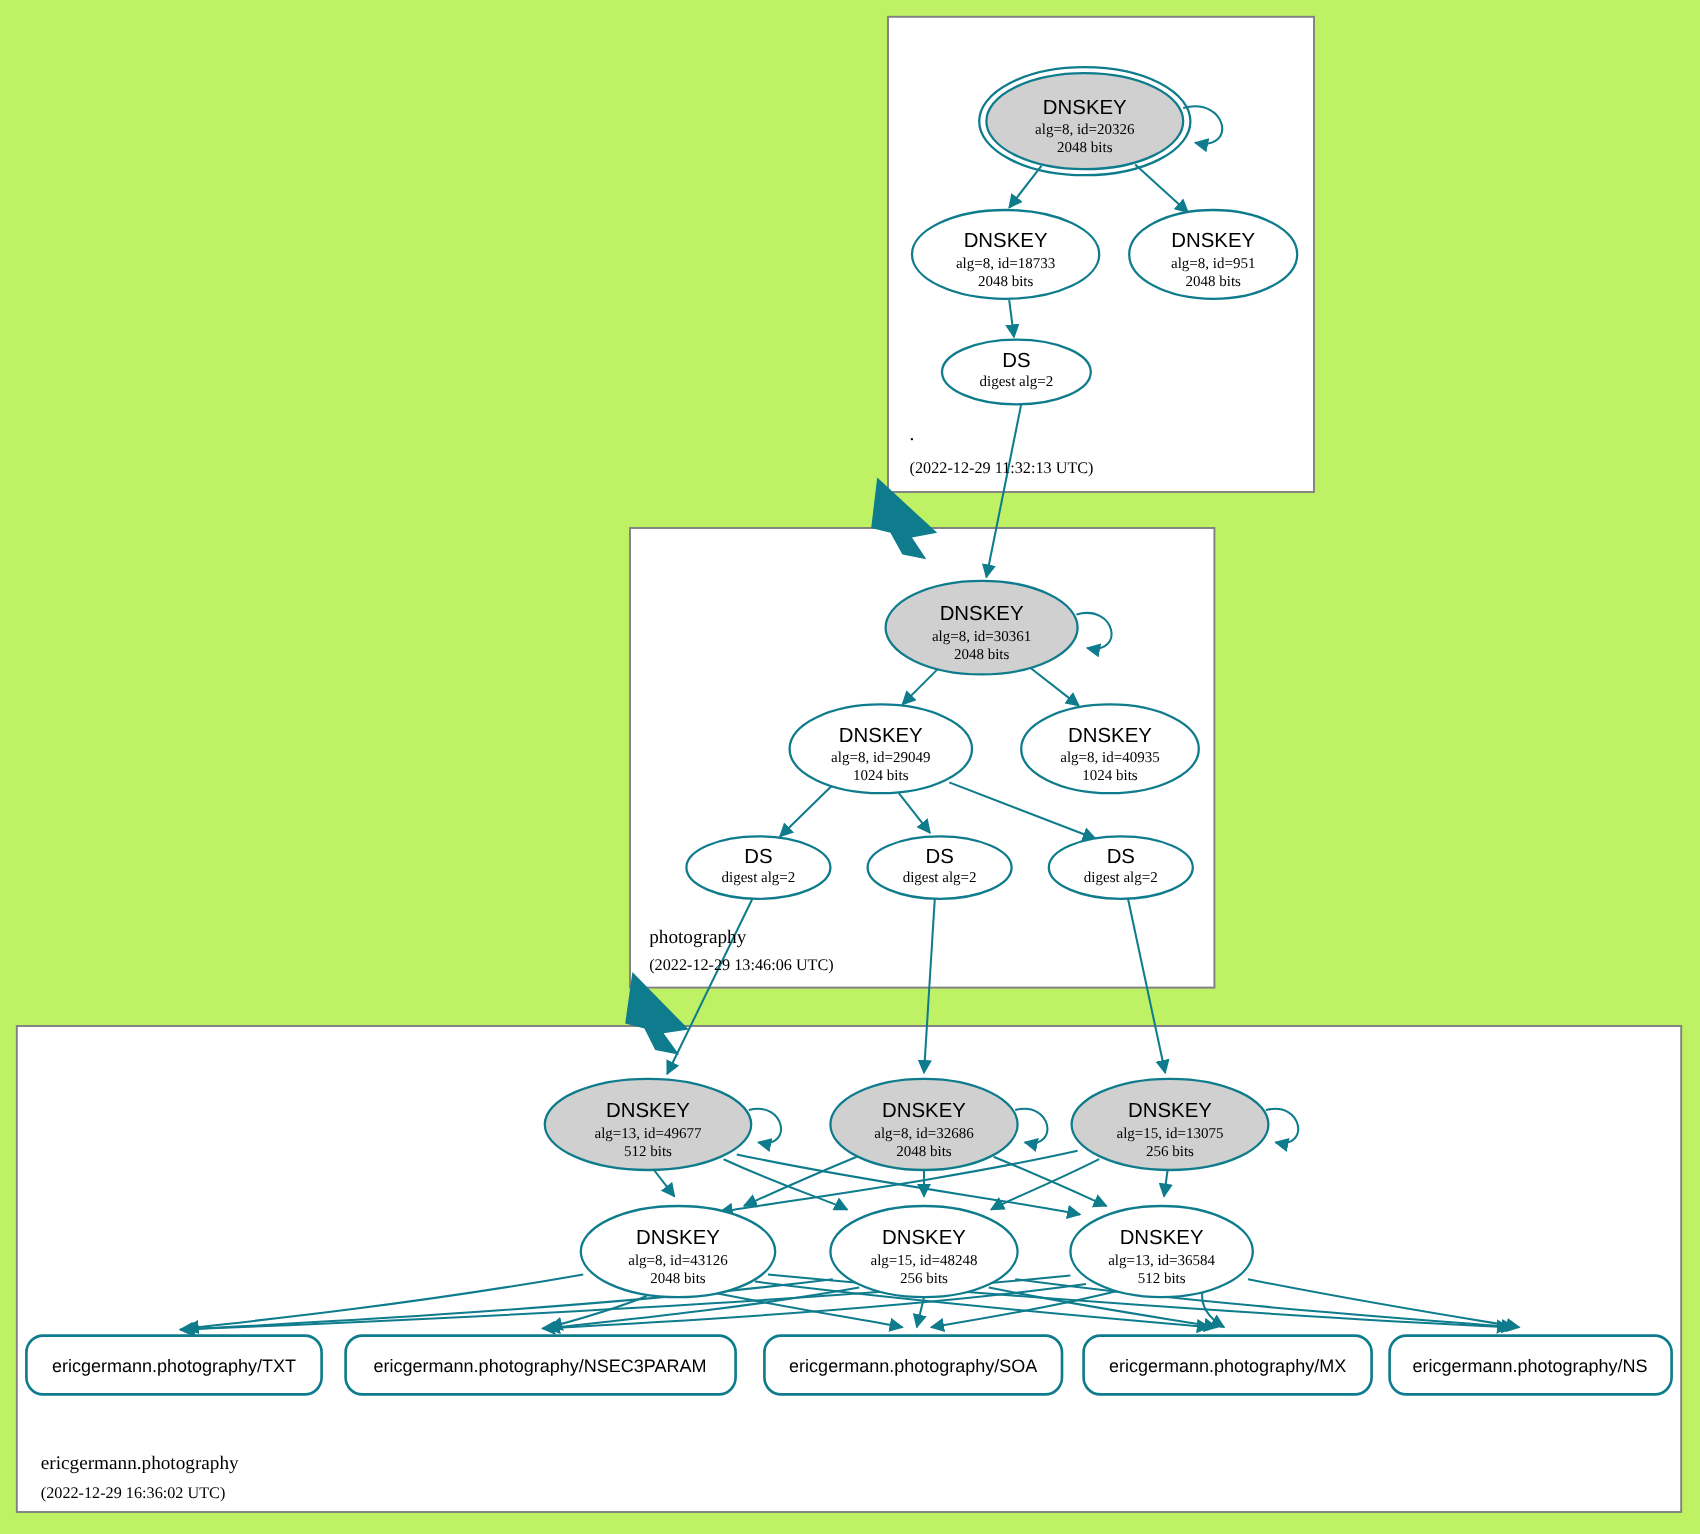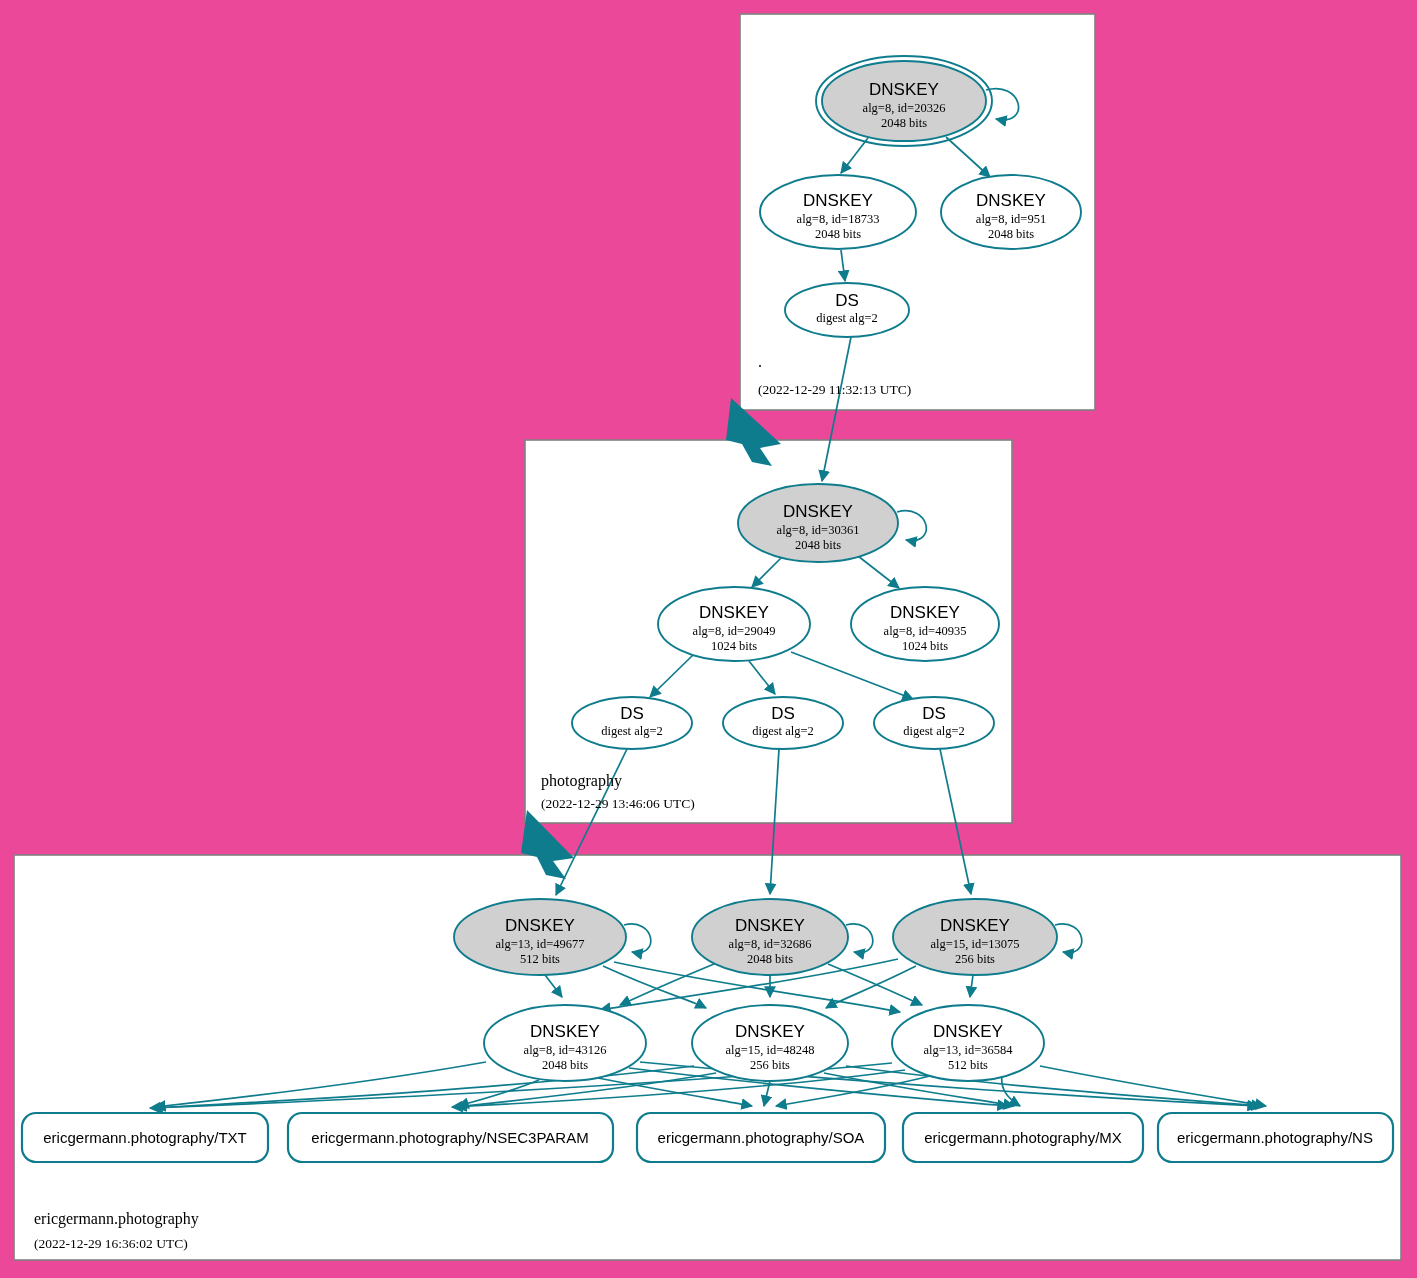--- a/index.html
+++ b/index.html
@@ -1,18 +1,18 @@
 <!DOCTYPE html>
 <html><head>
 <meta charset="utf-8">
 <title>DNSSEC Authentication Chain</title>
 <style>
   html,body{margin:0;padding:0;background:#ffffff;}
   body{font-family:"Liberation Serif", serif;}
-  #stage{position:relative;width:1417px;height:1278px;background:#ec4899;overflow:hidden;}
+  #stage{position:relative;width:1417px;height:1278px;background:#bef264;overflow:hidden;}
   svg#graph{position:absolute;left:0;top:0;width:1417px;height:1278px;}
 
   .zone-rect{fill:#ffffff;stroke:#808080;stroke-width:1.6;}
   .edge{fill:none;stroke:#0e7c8c;stroke-width:1.7;}
   .delegation{fill:#0e7c8c;stroke:none;}
   .node-ell{stroke:#0e7c8c;stroke-width:1.9;}
   .node-ell.ksk{fill:#d0d0d0;}
   .node-ell.zsk{fill:#ffffff;}
   .node-ell.ds{fill:#ffffff;}
   .anchor-ring{fill:none;stroke:#0e7c8c;stroke-width:1.9;}

